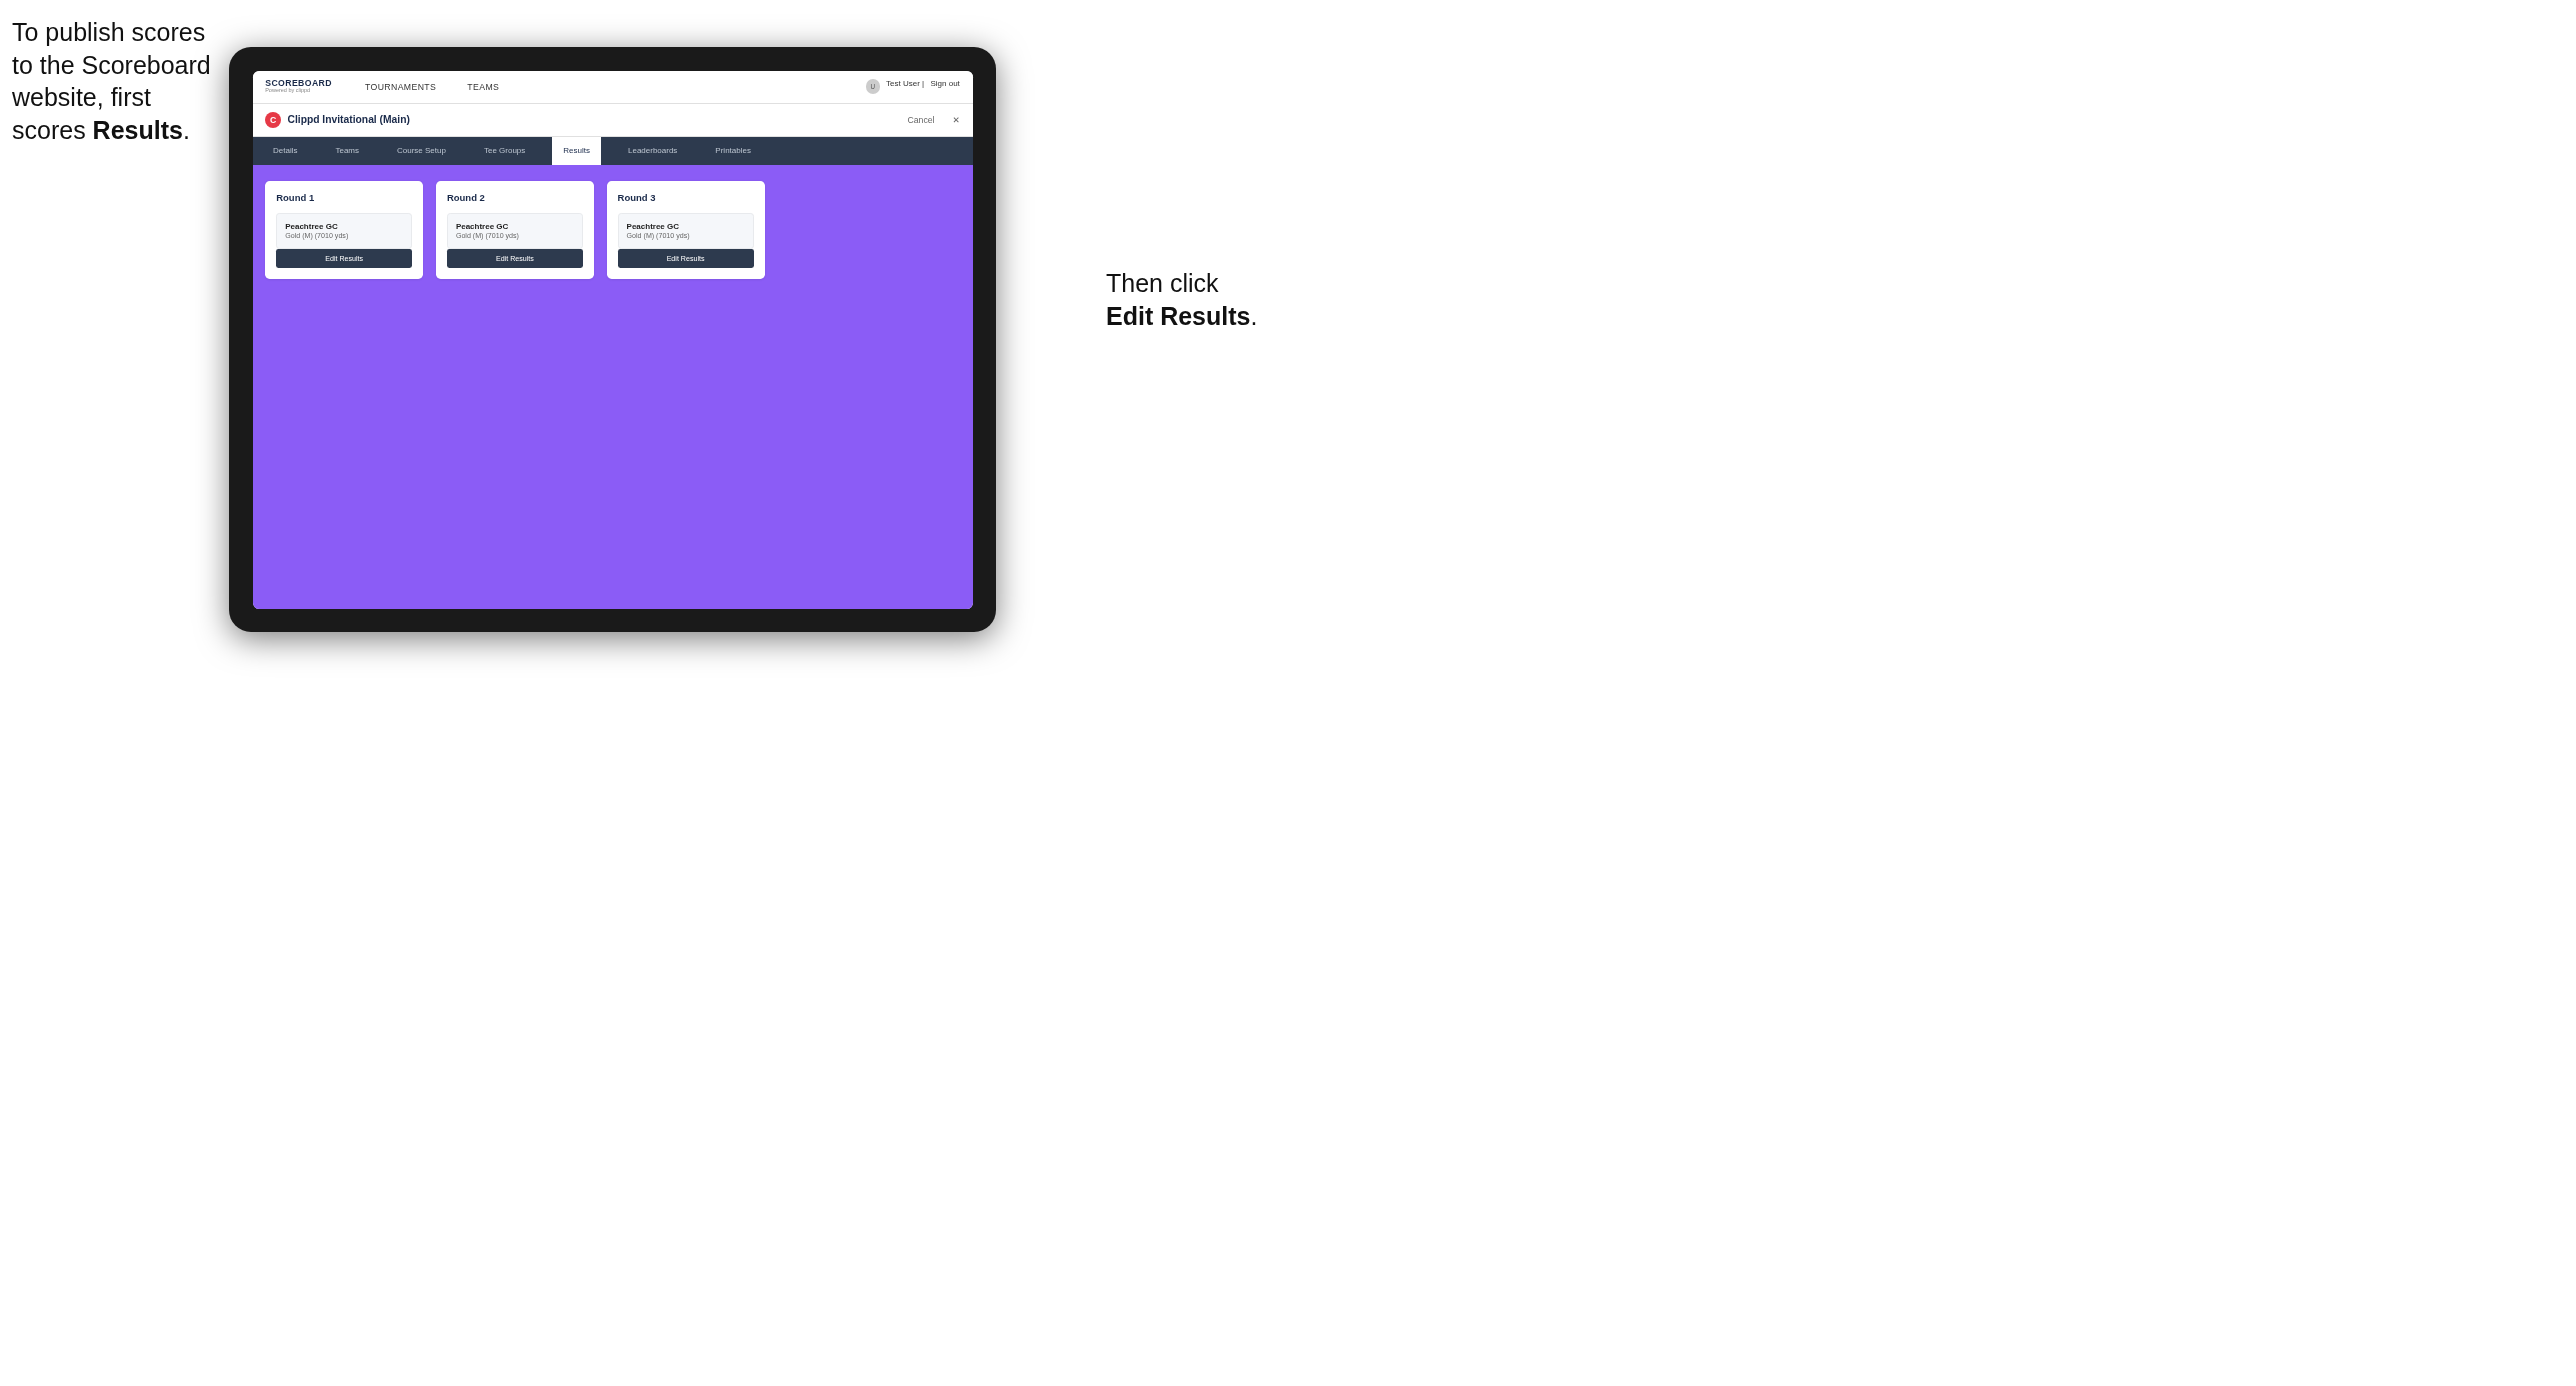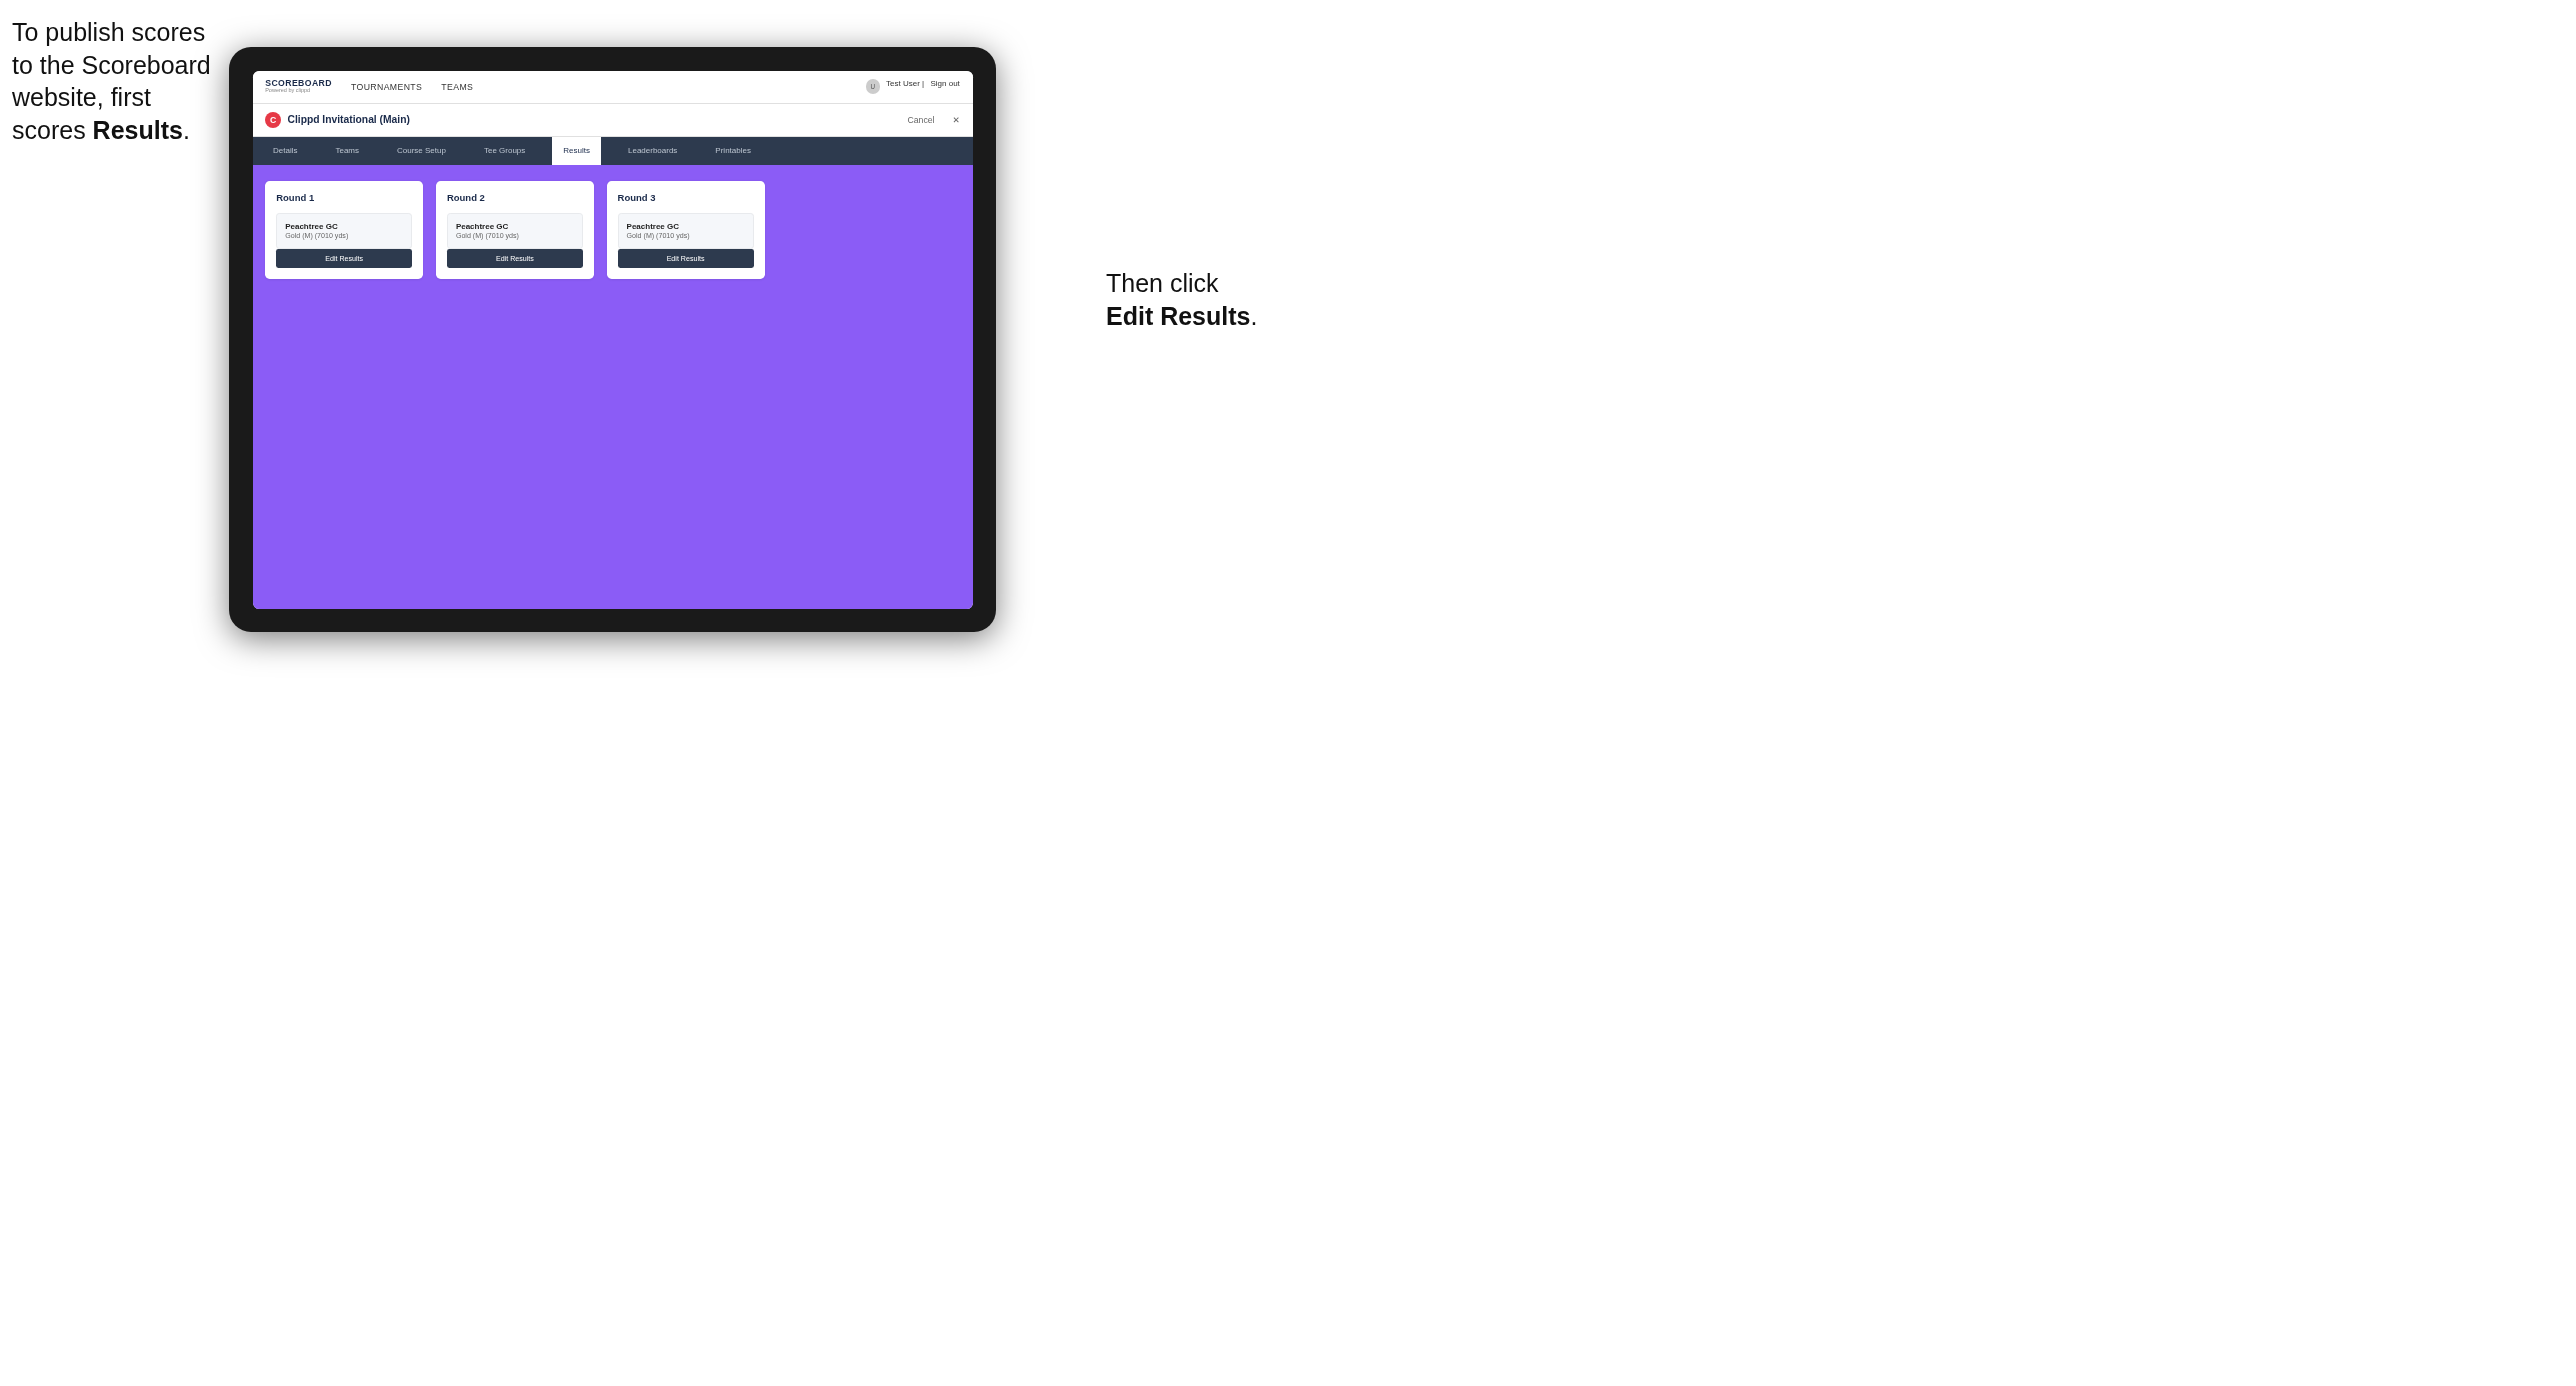--- a/index.html
+++ b/index.html
@@ -69,39 +69,39 @@
       display: flex;
       align-items: center;
       padding: 0 12.7px;
       border-bottom: 0.8px solid #e0e0e0;
       flex-shrink: 0;
     }
 
     .logo-area {
       display: flex;
       flex-direction: column;
-      margin-right: 19px;
+      margin-right: 33px;
     }
     .logo-text {
       font-size: 8.7px;
       font-weight: 800;
       color: #1a2a4a;
       letter-spacing: 0.4px;
       line-height: 1;
       text-transform: uppercase;
     }
     .logo-sub {
       font-size: 5.5px;
       color: #888;
       line-height: 1;
     }
 
     .nav-links {
       display: flex;
-      gap: 19px;
+      gap: 31px;
       flex: 1;
     }
     .nav-link {
       font-size: 8.7px;
       color: #333;
       text-transform: uppercase;
       letter-spacing: 0.4px;
       font-weight: 500;
       cursor: pointer;
     }

